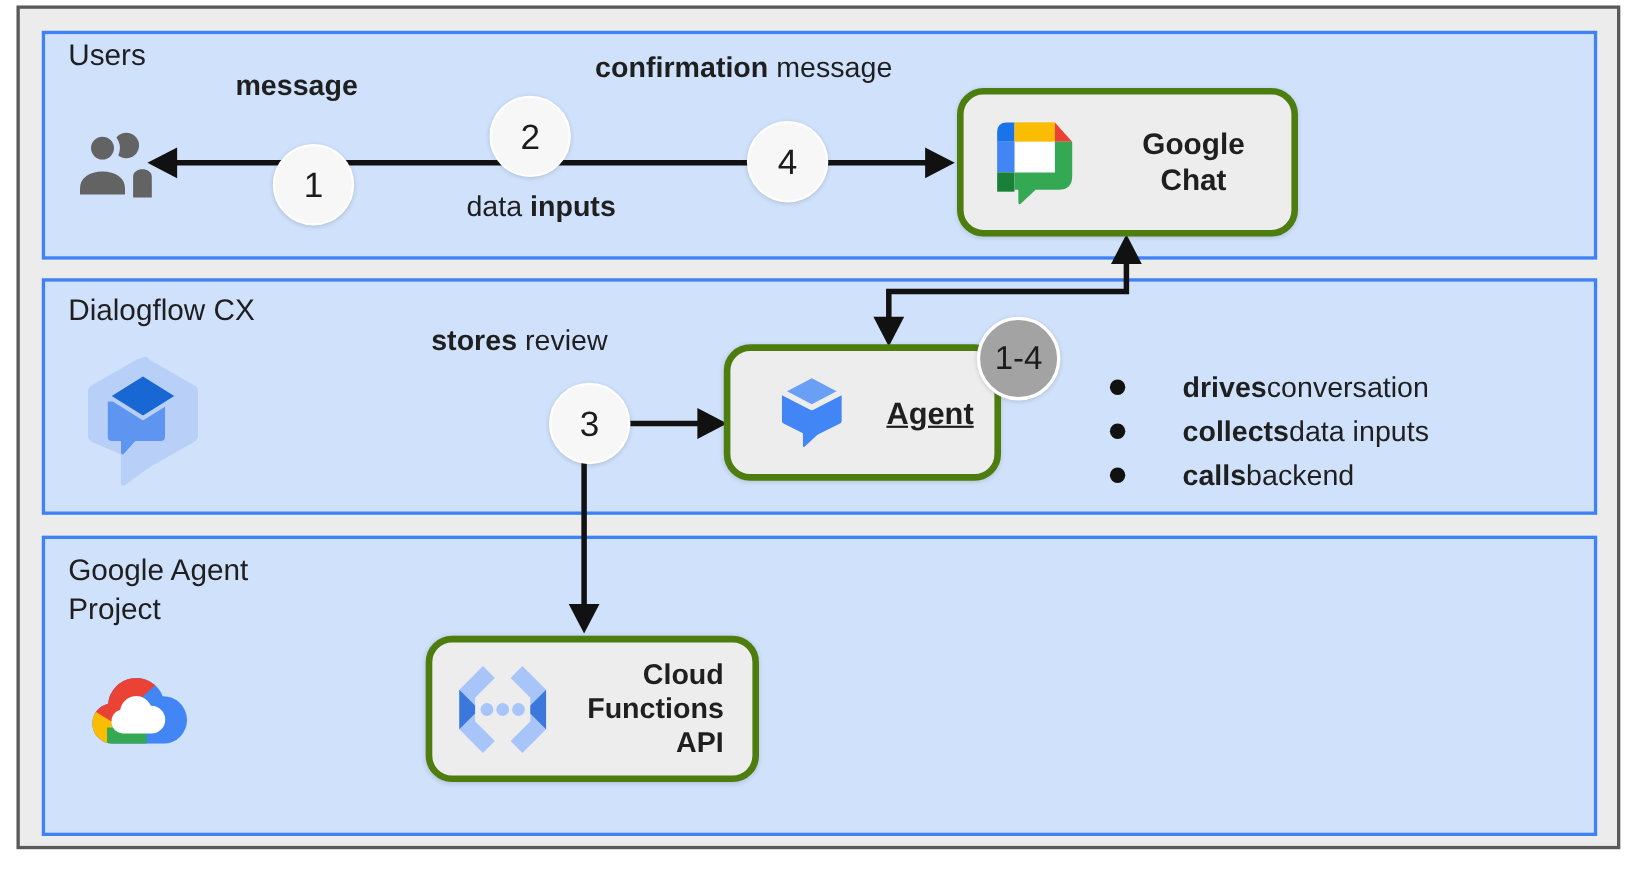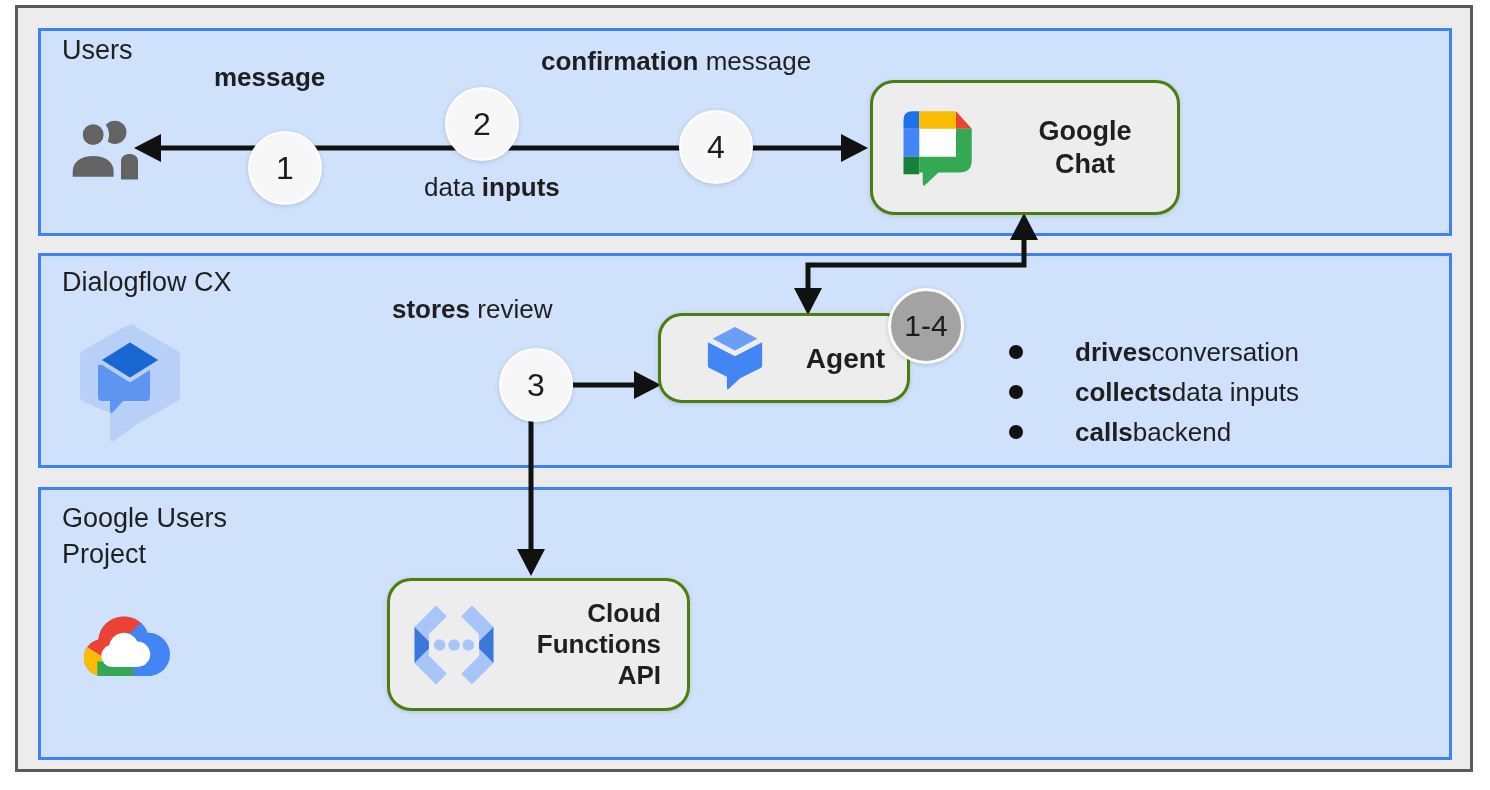--- a/index.html
+++ b/index.html
@@ -21,27 +21,27 @@
   }
   .band-users{top:28px;height:208px;}
   .band-df{top:253px;height:215px;}
   .band-gcp{top:487px;height:273px;}
   .band-label{font-size:27px;line-height:36px;color:#1f1f1f;}
   
   .flow-label{font-size:26px;white-space:nowrap;}
   .flow-label b{font-weight:700;}
   
   .card{
-    background:#ededed;border:3px solid #4d7c0f;border-radius:24px;box-sizing:border-box;
+    background:#ededed;border:6px solid #4d7c0f;border-radius:24px;box-sizing:border-box;
     display:flex;align-items:center;box-shadow:0 1px 4px rgba(60,64,67,.18);gap:16px;
   }
   .card-title{font-weight:700;font-size:27px;line-height:33px;text-align:center;}
   .chat-card{left:870px;top:80px;width:310px;height:135px;padding-left:20px;}
   .chat-card .card-title{flex:1;}
-  .agent-card{left:658px;top:313px;width:252px;height:90px;padding-left:41px;}
+  .agent-card{left:658px;top:313px;width:252px;height:124px;padding-left:41px;text-decoration:underline;}
   .agent-card .card-title{flex:1;font-size:28px;}
   .cf-card{left:387px;top:578px;width:303px;height:133px;padding-left:12px;}
   .cf-card .card-title{flex:1;text-align:right;padding-right:26px;font-size:26px;line-height:31px;}
   
   .step{
     width:74px;height:74px;border-radius:50%;background:#f7f7f7;border:2px solid #ffffff;
     box-sizing:border-box;display:flex;align-items:center;justify-content:center;
     font-size:32px;color:#1c1c1c;box-shadow:0 1px 4px rgba(60,64,67,.22);
   }
   .step-1{left:248px;top:131px;}
@@ -82,21 +82,21 @@
 
   <div class="abs band-label" style="left:62px;top:264px;">Dialogflow CX</div>
 
   <svg class="abs icon" style="left:77px;top:323px;" width="106" height="120" viewBox="0 0 106 120">
     <path fill="#b8cff8" d="M53 2 Q56 0 59 4 L99 27 Q103 29 103 33 V73 Q103 77 99 79 L60 101 L38 117 Q33 121 33 115 V90 L7 79 Q3 77 3 73 V33 Q3 29 7 27 L47 4 Z"></path>
     <path fill="#5e95f0" d="M21 42 H73 V74 Q73 78 69 78 H46 L36 89 Q33 92 33 87 V78 H25 Q21 78 21 74 Z"></path>
     <path fill="#1967d2" stroke="#b8cff8" stroke-width="4" stroke-linejoin="round" d="M53 17 L85 37 L53 57 L21 37 Z"></path>
   </svg>
 
   <div class="abs band-label" style="left:62px;top:500px;">
-    <div>Google Users</div>
+    <div>Google Agent</div>
     <div>Project</div>
   </div>
 
   <svg class="abs icon" style="left:78px;top:606px;" width="92" height="74" viewBox="0 0 100 80">
     <defs>
       <clipPath id="gcloud">
           <path d="M26 76 A20 20 0 0 1 22 36.5 A28 28 0 0 1 76 29 A22 22 0 0 1 77 76 Z"></path>
         </clipPath>
     </defs>
     <g clip-path="url(#gcloud)">

